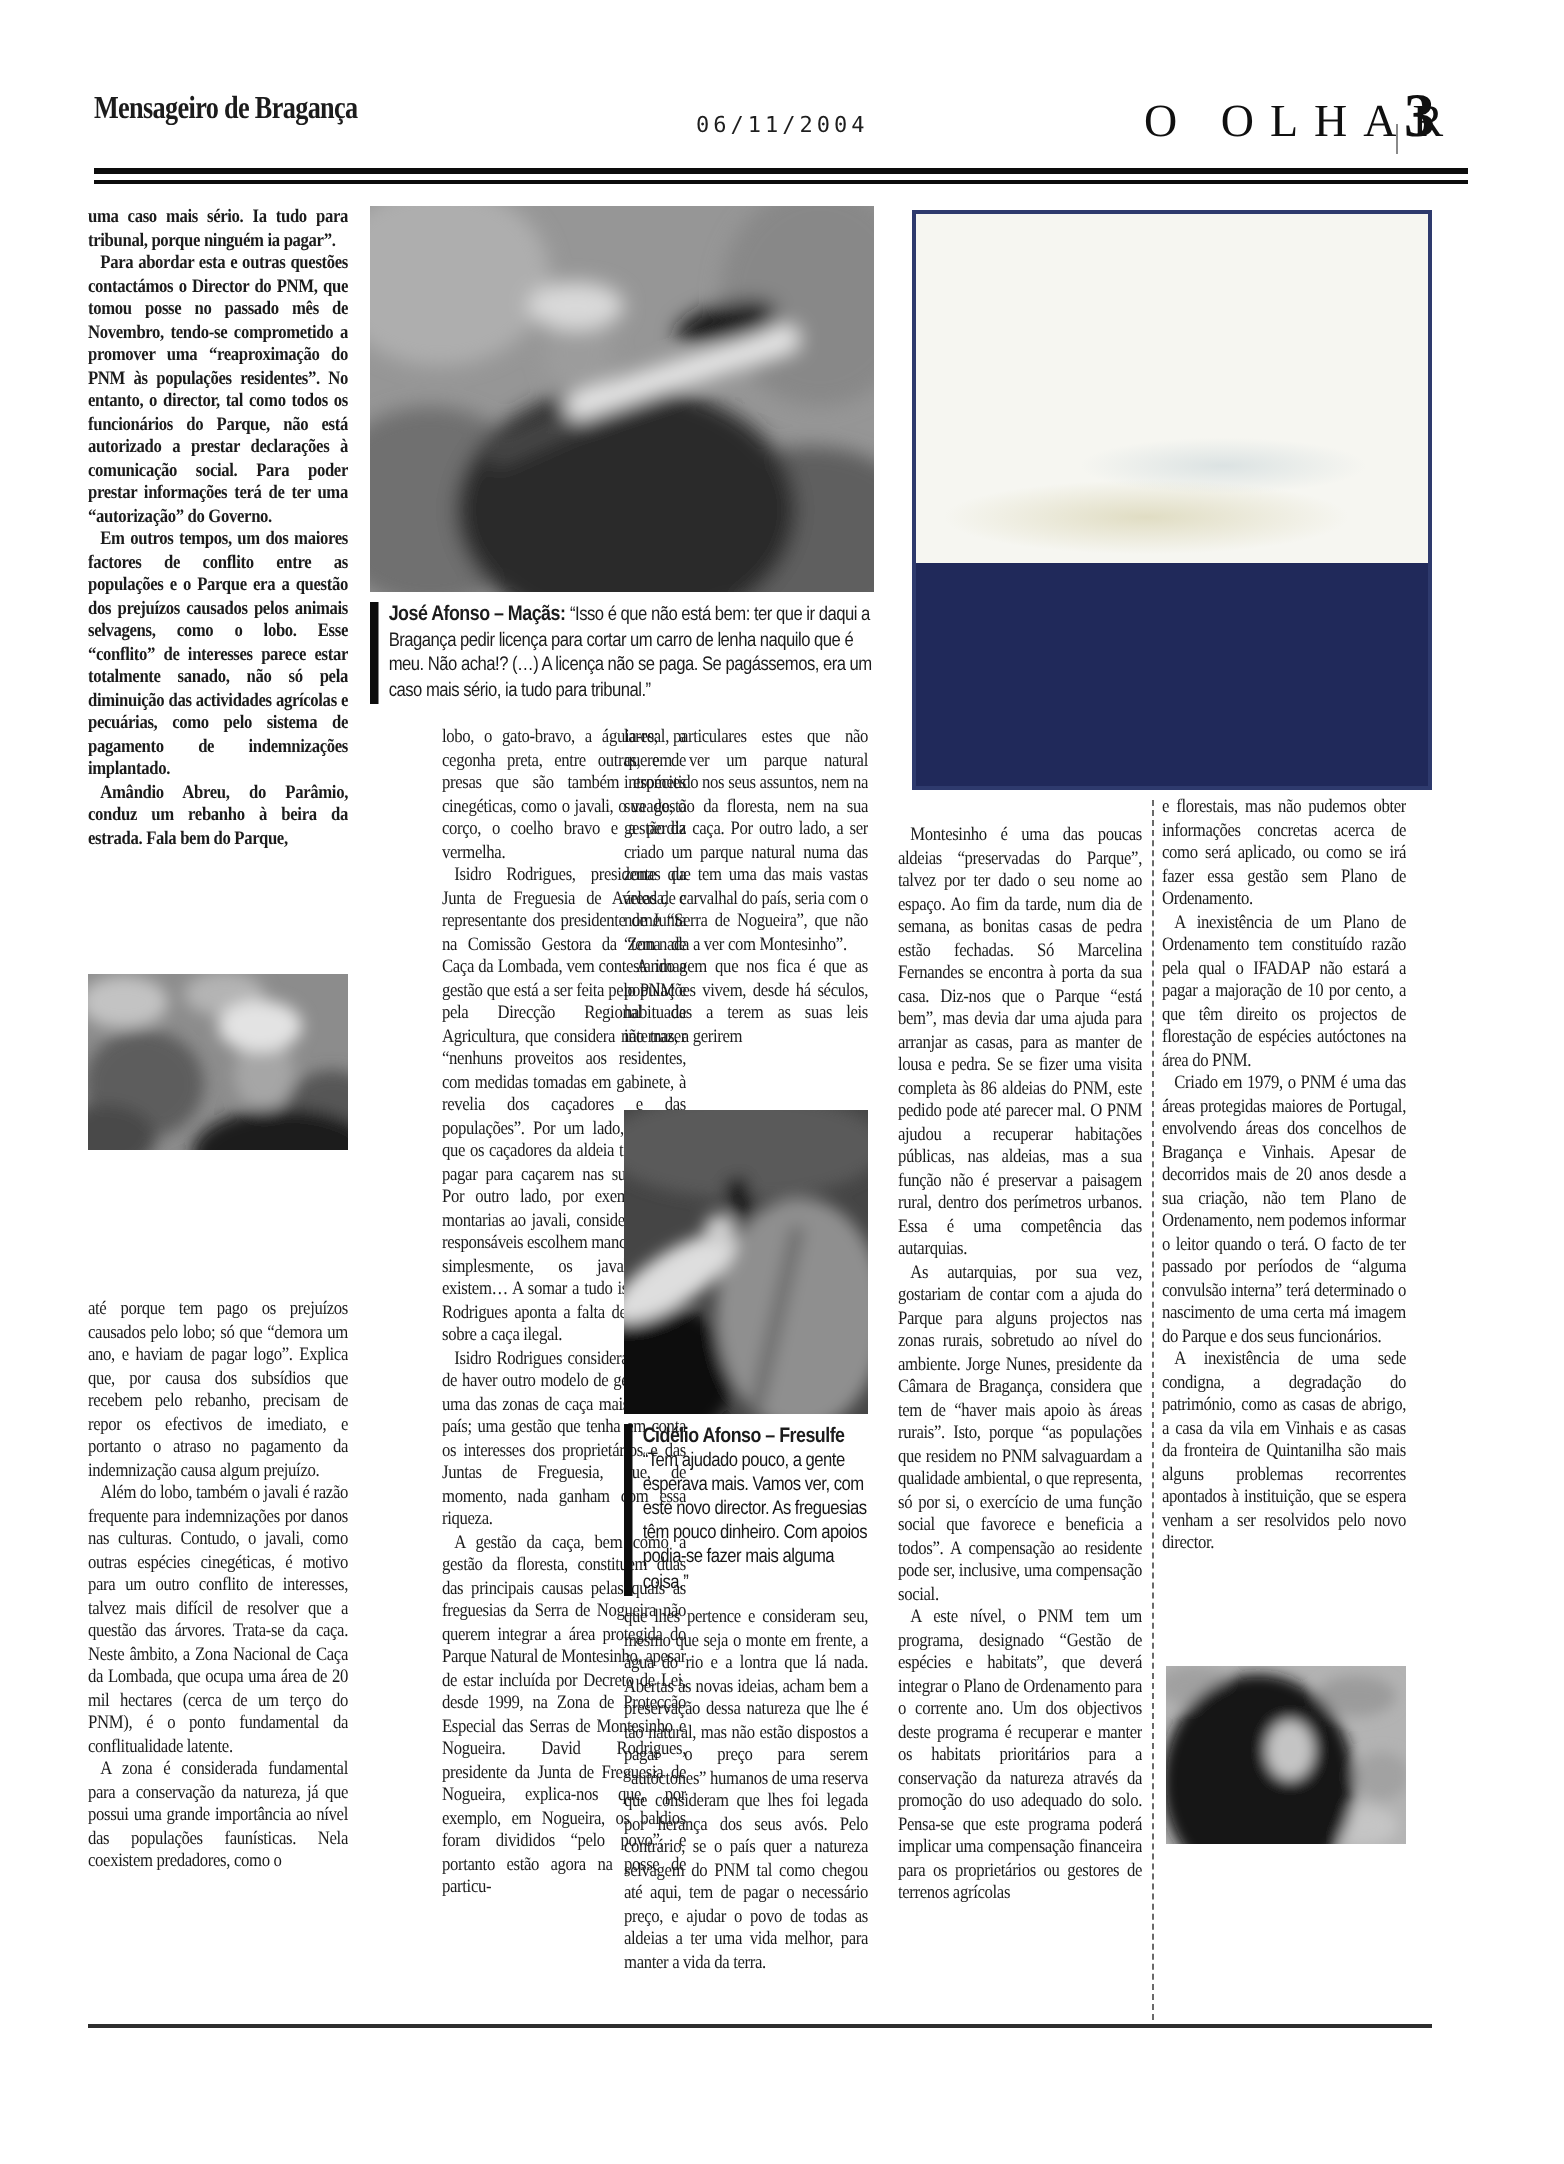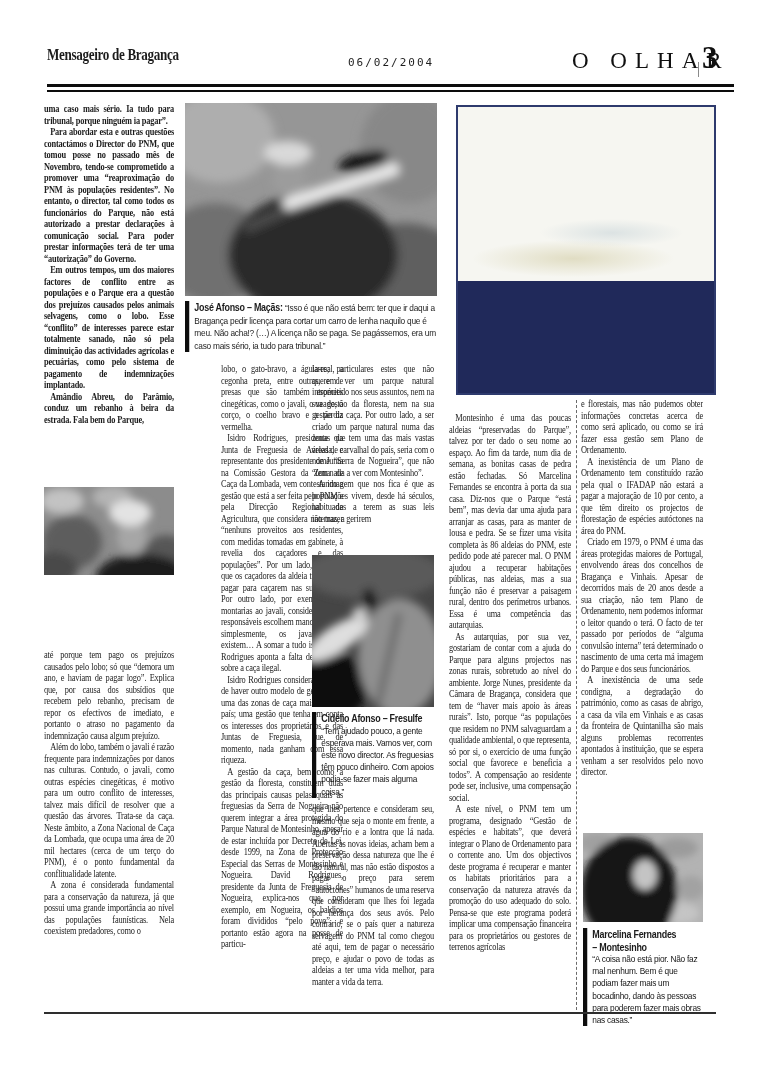--- a/index.html
+++ b/index.html
@@ -66,21 +66,21 @@
   .caption .cx p{margin:0;font-size:9.8px;line-height:12.6px;text-align:left;}
 </style>
 </head>
 <body>
 
 <div class="page">
 
   <div class="masthead">
     <span class="cxm">Mensageiro de Bragança</span>
   </div>
-  <div class="edition-date">06/02/2004</div>
+  <div class="edition-date">06/11/2004</div>
   <div class="section-title">O OLHAR</div>
   <div class="header-tick"></div>
   <div class="page-number">3</div>
   <div class="rule-a"></div>
   <div class="rule-b"></div>
 
   <section class="col" style="left:44px;top:104px;width:130px;height:382px;font-weight:bold;">
     <div class="cx">
       <p class="noindent">uma caso mais sério. Ia tudo para tribunal, porque ninguém ia pagar”.</p>
       <p>Para abordar esta e outras questões contactámos o Director do PNM, que tomou posse no passado mês de Novembro, tendo-se comprometido a promover uma “reaproximação do PNM às populações residentes”. No entanto, o director, tal como todos os funcionários do Parque, não está autorizado a prestar declarações à comunicação social. Para poder prestar informações terá de ter uma “autorização” do Governo.</p>
@@ -234,25 +234,16 @@
         <ellipse cx="95" cy="15" rx="20" ry="10" fill="#9b9b9b"></ellipse>
         <ellipse cx="108" cy="55" rx="14" ry="12" fill="#a2a2a2"></ellipse>
         <ellipse cx="98" cy="80" rx="18" ry="10" fill="#c5c5c5"></ellipse>
         <ellipse cx="14" cy="10" rx="18" ry="10" fill="#a0a0a0"></ellipse>
         <ellipse cx="46" cy="58" rx="48" ry="54" fill="#181818"></ellipse>
         <ellipse cx="62" cy="42" rx="12" ry="15" fill="#c4c4c4"></ellipse>
       </g>
     </svg>
   </figure>
 
-  <div class="caption" style="left:583px;top:928px;width:120px;">
-    <div class="cx" style="transform:scaleX(.85);width:117.65%;">
-      <div class="cap-inner">
-        <div class="cap-name">Marcelina Fernandes</div>
-        <div class="cap-name">– Montesinho</div>
-        <div class="cap-quote">“A coisa não está pior. Não faz mal nenhum. Bem é que podiam fazer mais um bocadinho, dando às pessoas para poderem fazer mais obras nas casas.”</div>
-      </div>
-    </div>
-  </div>
 
   <div class="rule-bottom"></div>
 
 </div>
 
 </body></html>

